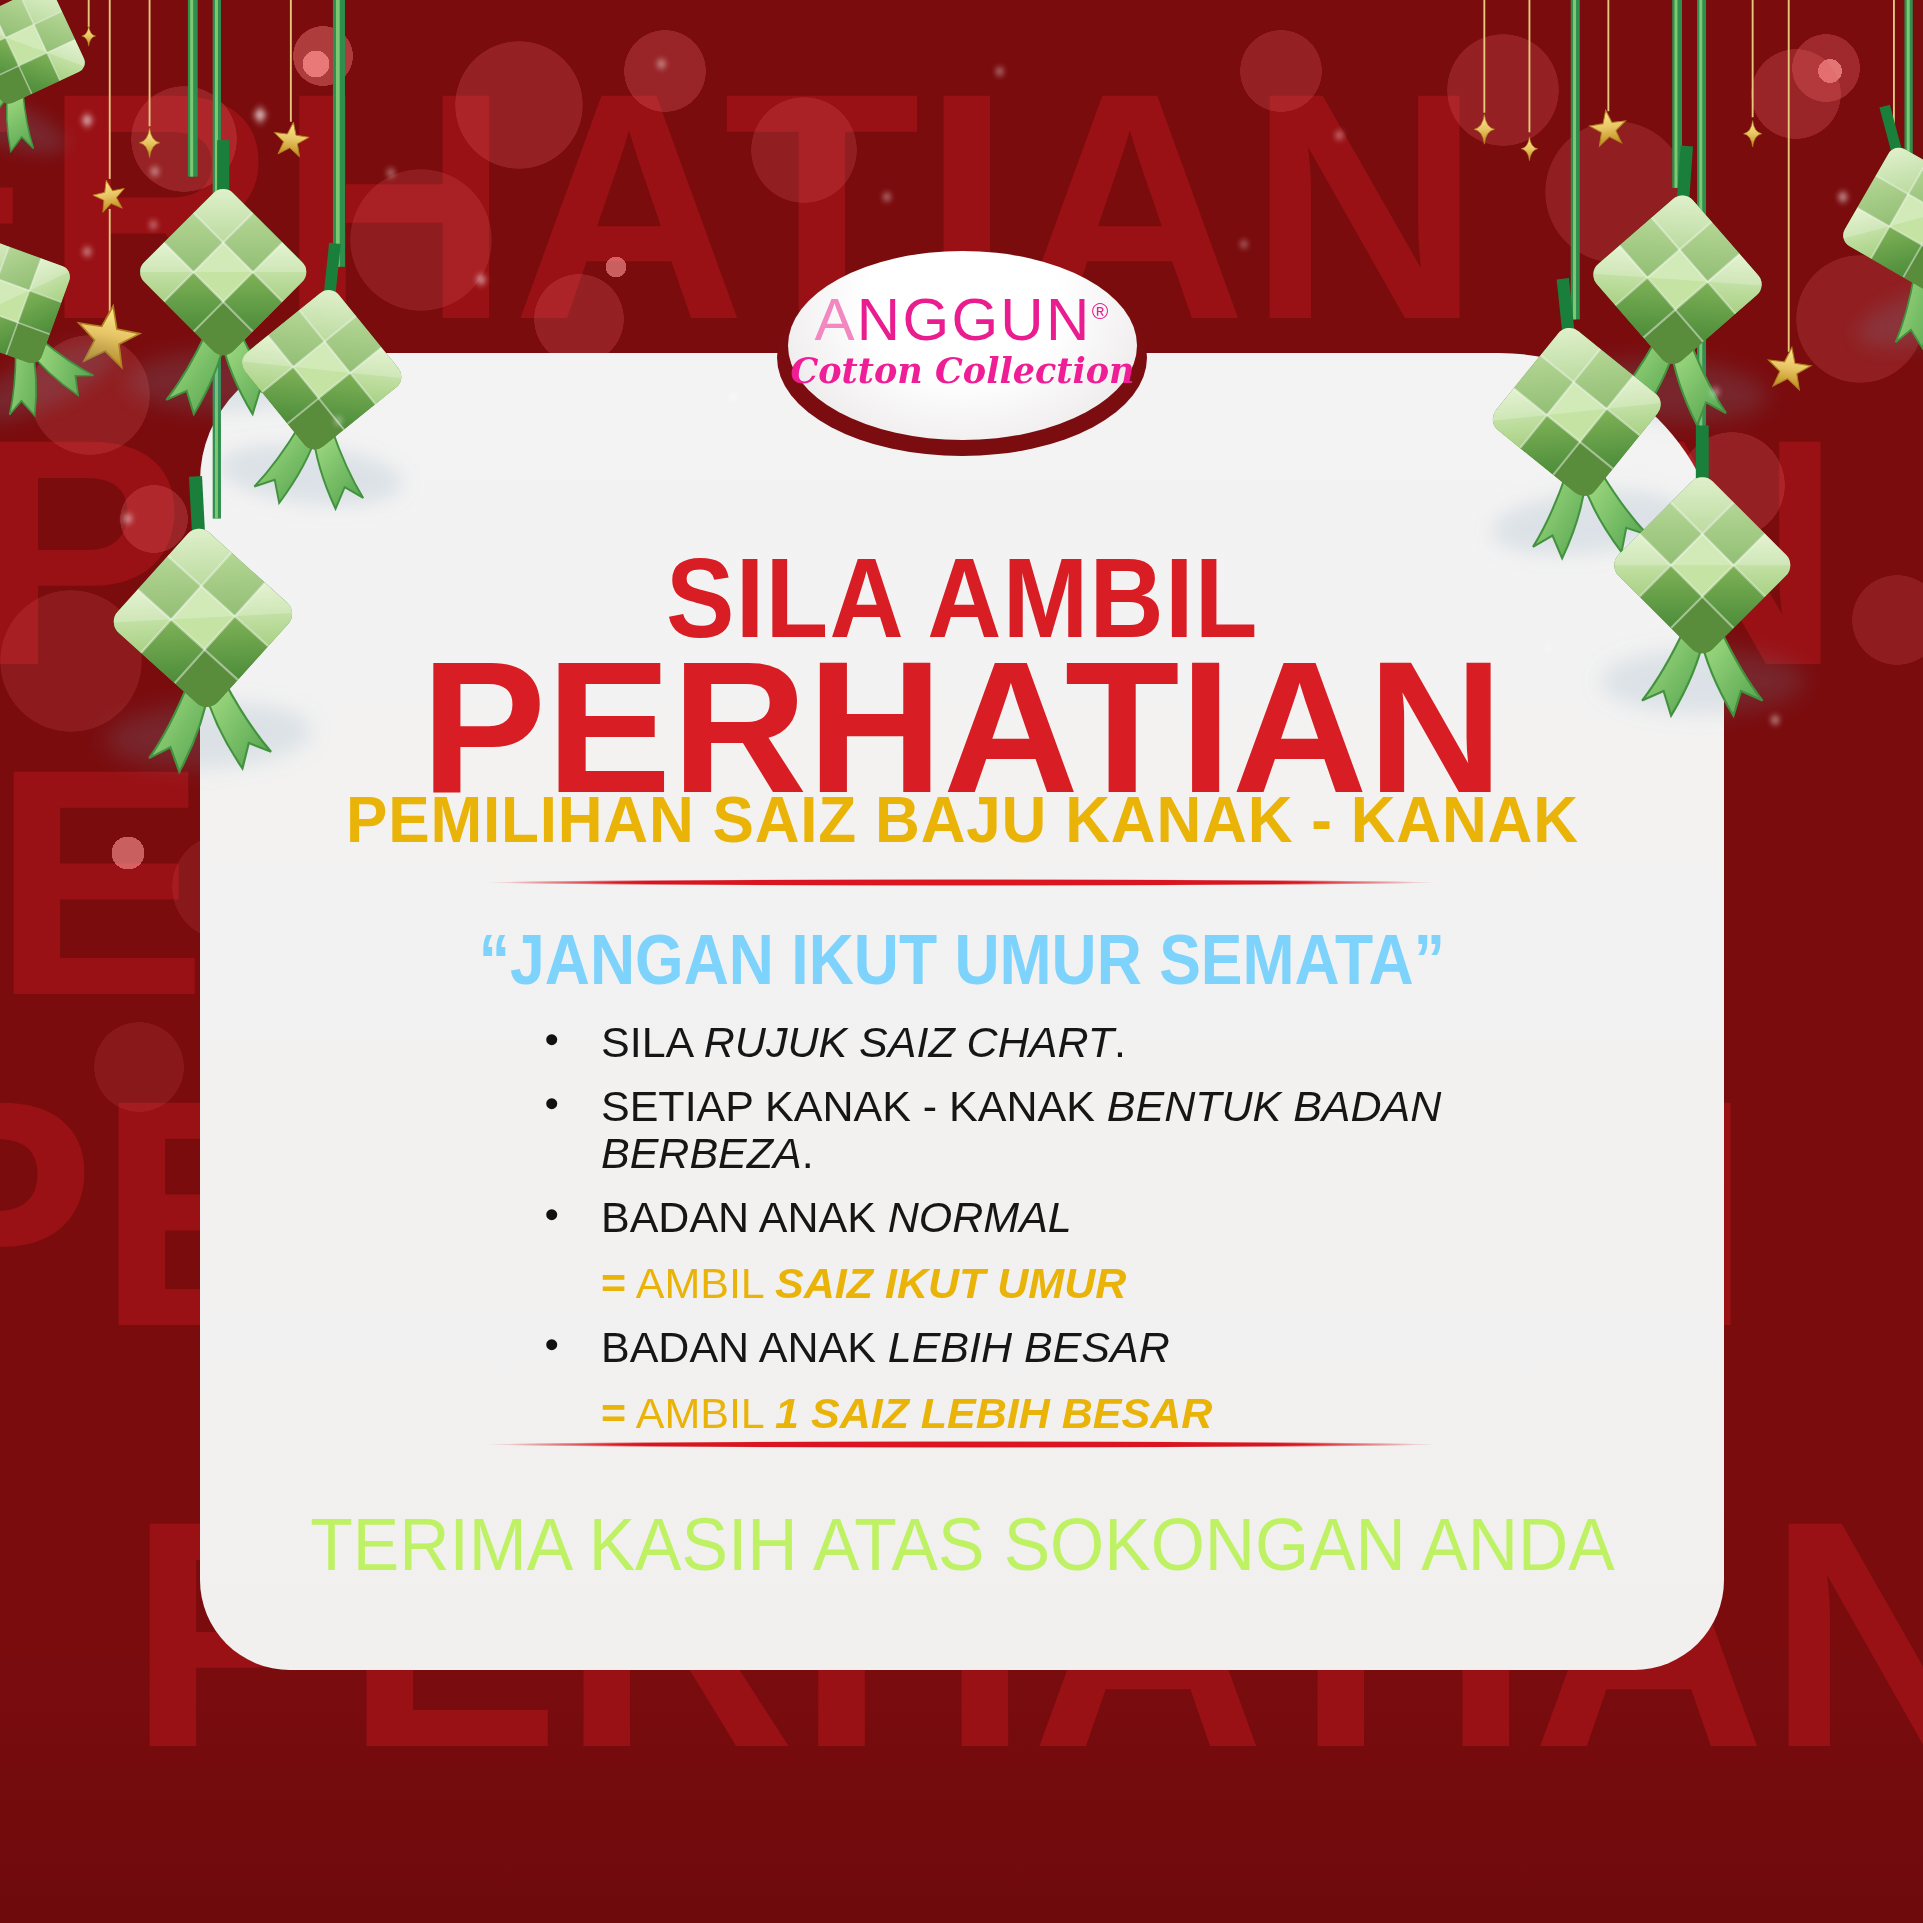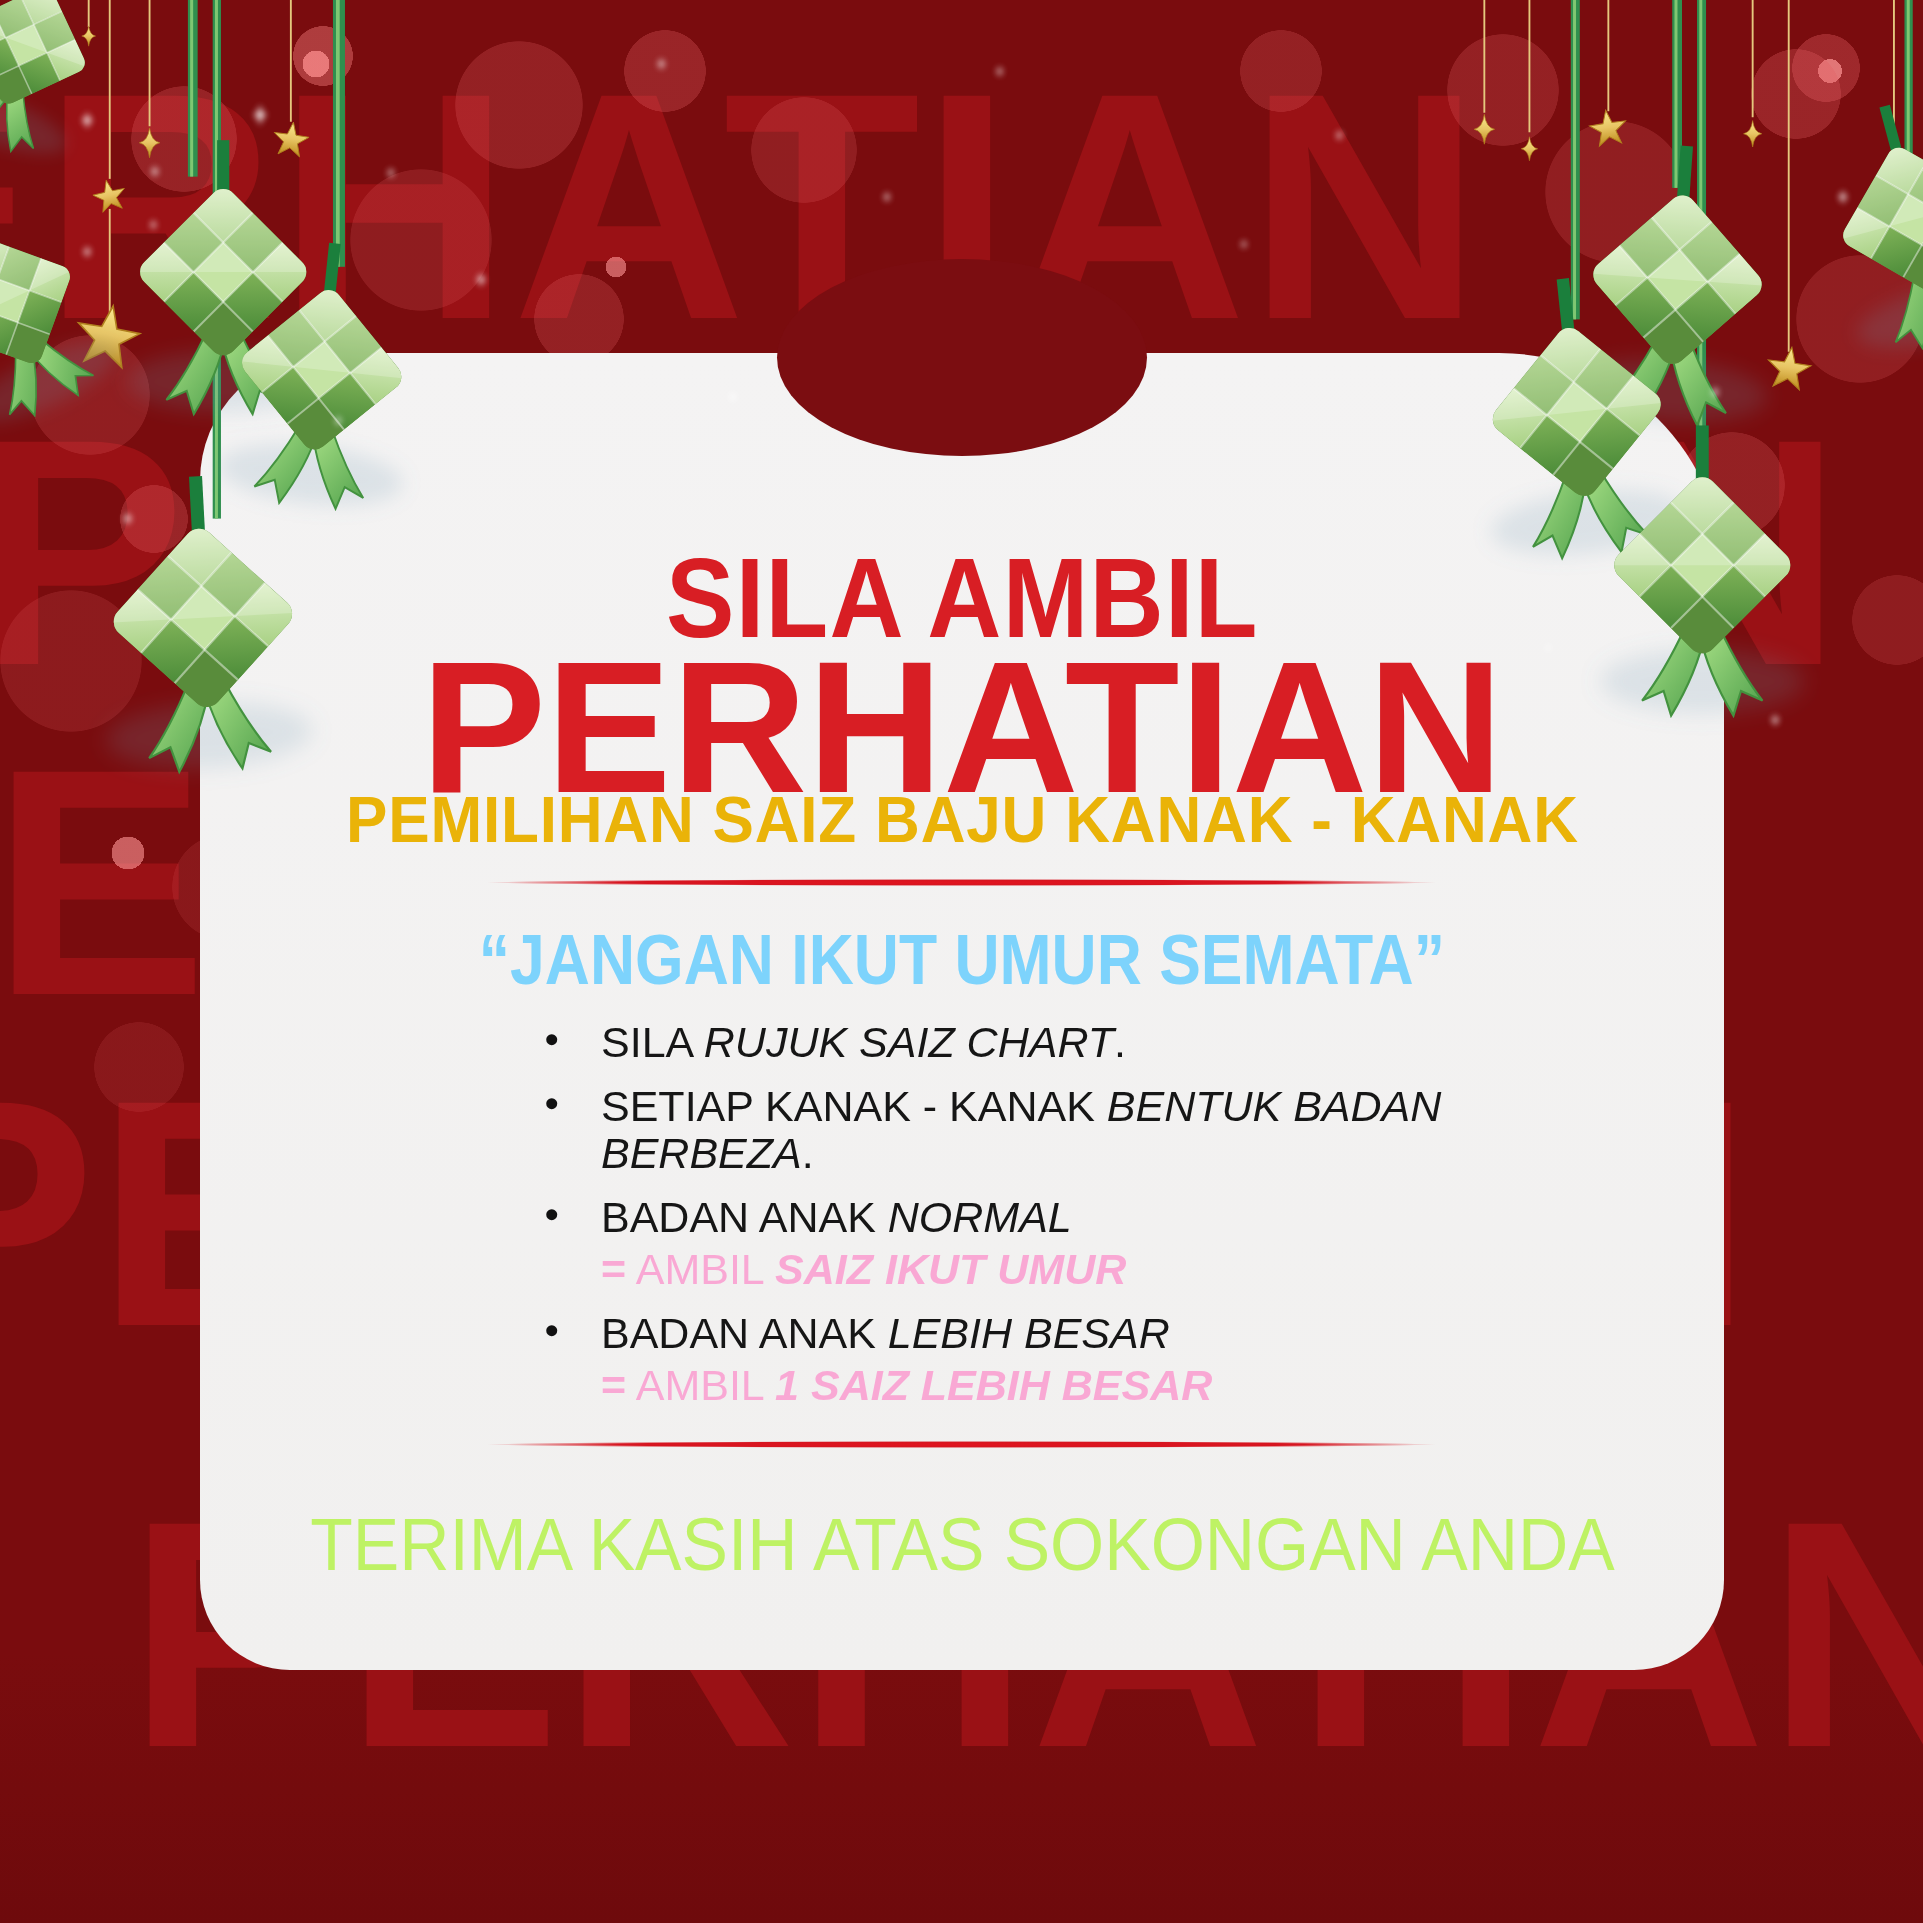--- a/index.html
+++ b/index.html
@@ -72,21 +72,21 @@
   .t-quote .cond{transform:scaleX(.88);}
   .t-footer{top:1509px;font-size:71px;font-weight:500;color:#bef264;}
   .t-footer .cond{transform:scale(.98,1.05);}
 
   
   .bullets{position:absolute;left:544px;top:1019px;width:902px;color:#161616;}
   .bullet{display:flex;margin-bottom:18px;font-size:43px;line-height:1.08;}
   .dot{width:57px;flex:none;font-size:25.6px;padding-top:6px;color:#111;}
   .bl{flex:1;font-weight:500;}
   .em{font-weight:400;font-style:italic;}
-  .sub{color:#f9a8d4;margin-top:5px;font-weight:500;}
+  .sub{color:#eab308;margin-top:19px;font-weight:500;}
   .sub .eq{font-weight:800;font-style:normal;}
   .sub .em{font-weight:700;font-style:italic;}
 
   .decor{position:absolute;inset:0;pointer-events:none;}
 </style>
 </head>
 <body>
 
 <div class="stage">
 
@@ -95,20 +95,24 @@
     <div class="wm" style="top:391px;left:-30px">PERHATIAN</div>
     <div class="wm" style="top:721px;left:-225px">PERHATIAN</div>
     <div class="wm" style="top:1052px;left:-120px">PERHATIAN</div>
     <div class="wm" style="top:1473px;left:128px">PERHATIAN</div>
     <div class="bokeh"></div>
   </div>
 
   <div class="card"></div>
 
   <div class="logo-ring"></div>
+  <div class="logo-oval">
+    <div class="brand-line"><span class="brand-first">A</span><span>NGGUN</span><span class="brand-reg">®</span></div>
+    <div class="brand-tagline">Cotton Collection</div>
+  </div>
 
   <div class="ctr t-sila"><span class="cond">SILA AMBIL</span></div>
   <div class="ctr t-per"><span class="cond">PERHATIAN</span></div>
   <div class="ctr t-sub"><span class="cond">PEMILIHAN SAIZ BAJU KANAK - KANAK</span></div>
 
   <div class="divider d1"></div>
 
   <div class="ctr t-quote"><span class="cond">“JANGAN IKUT UMUR SEMATA”</span></div>
 
   <div class="bullets">

